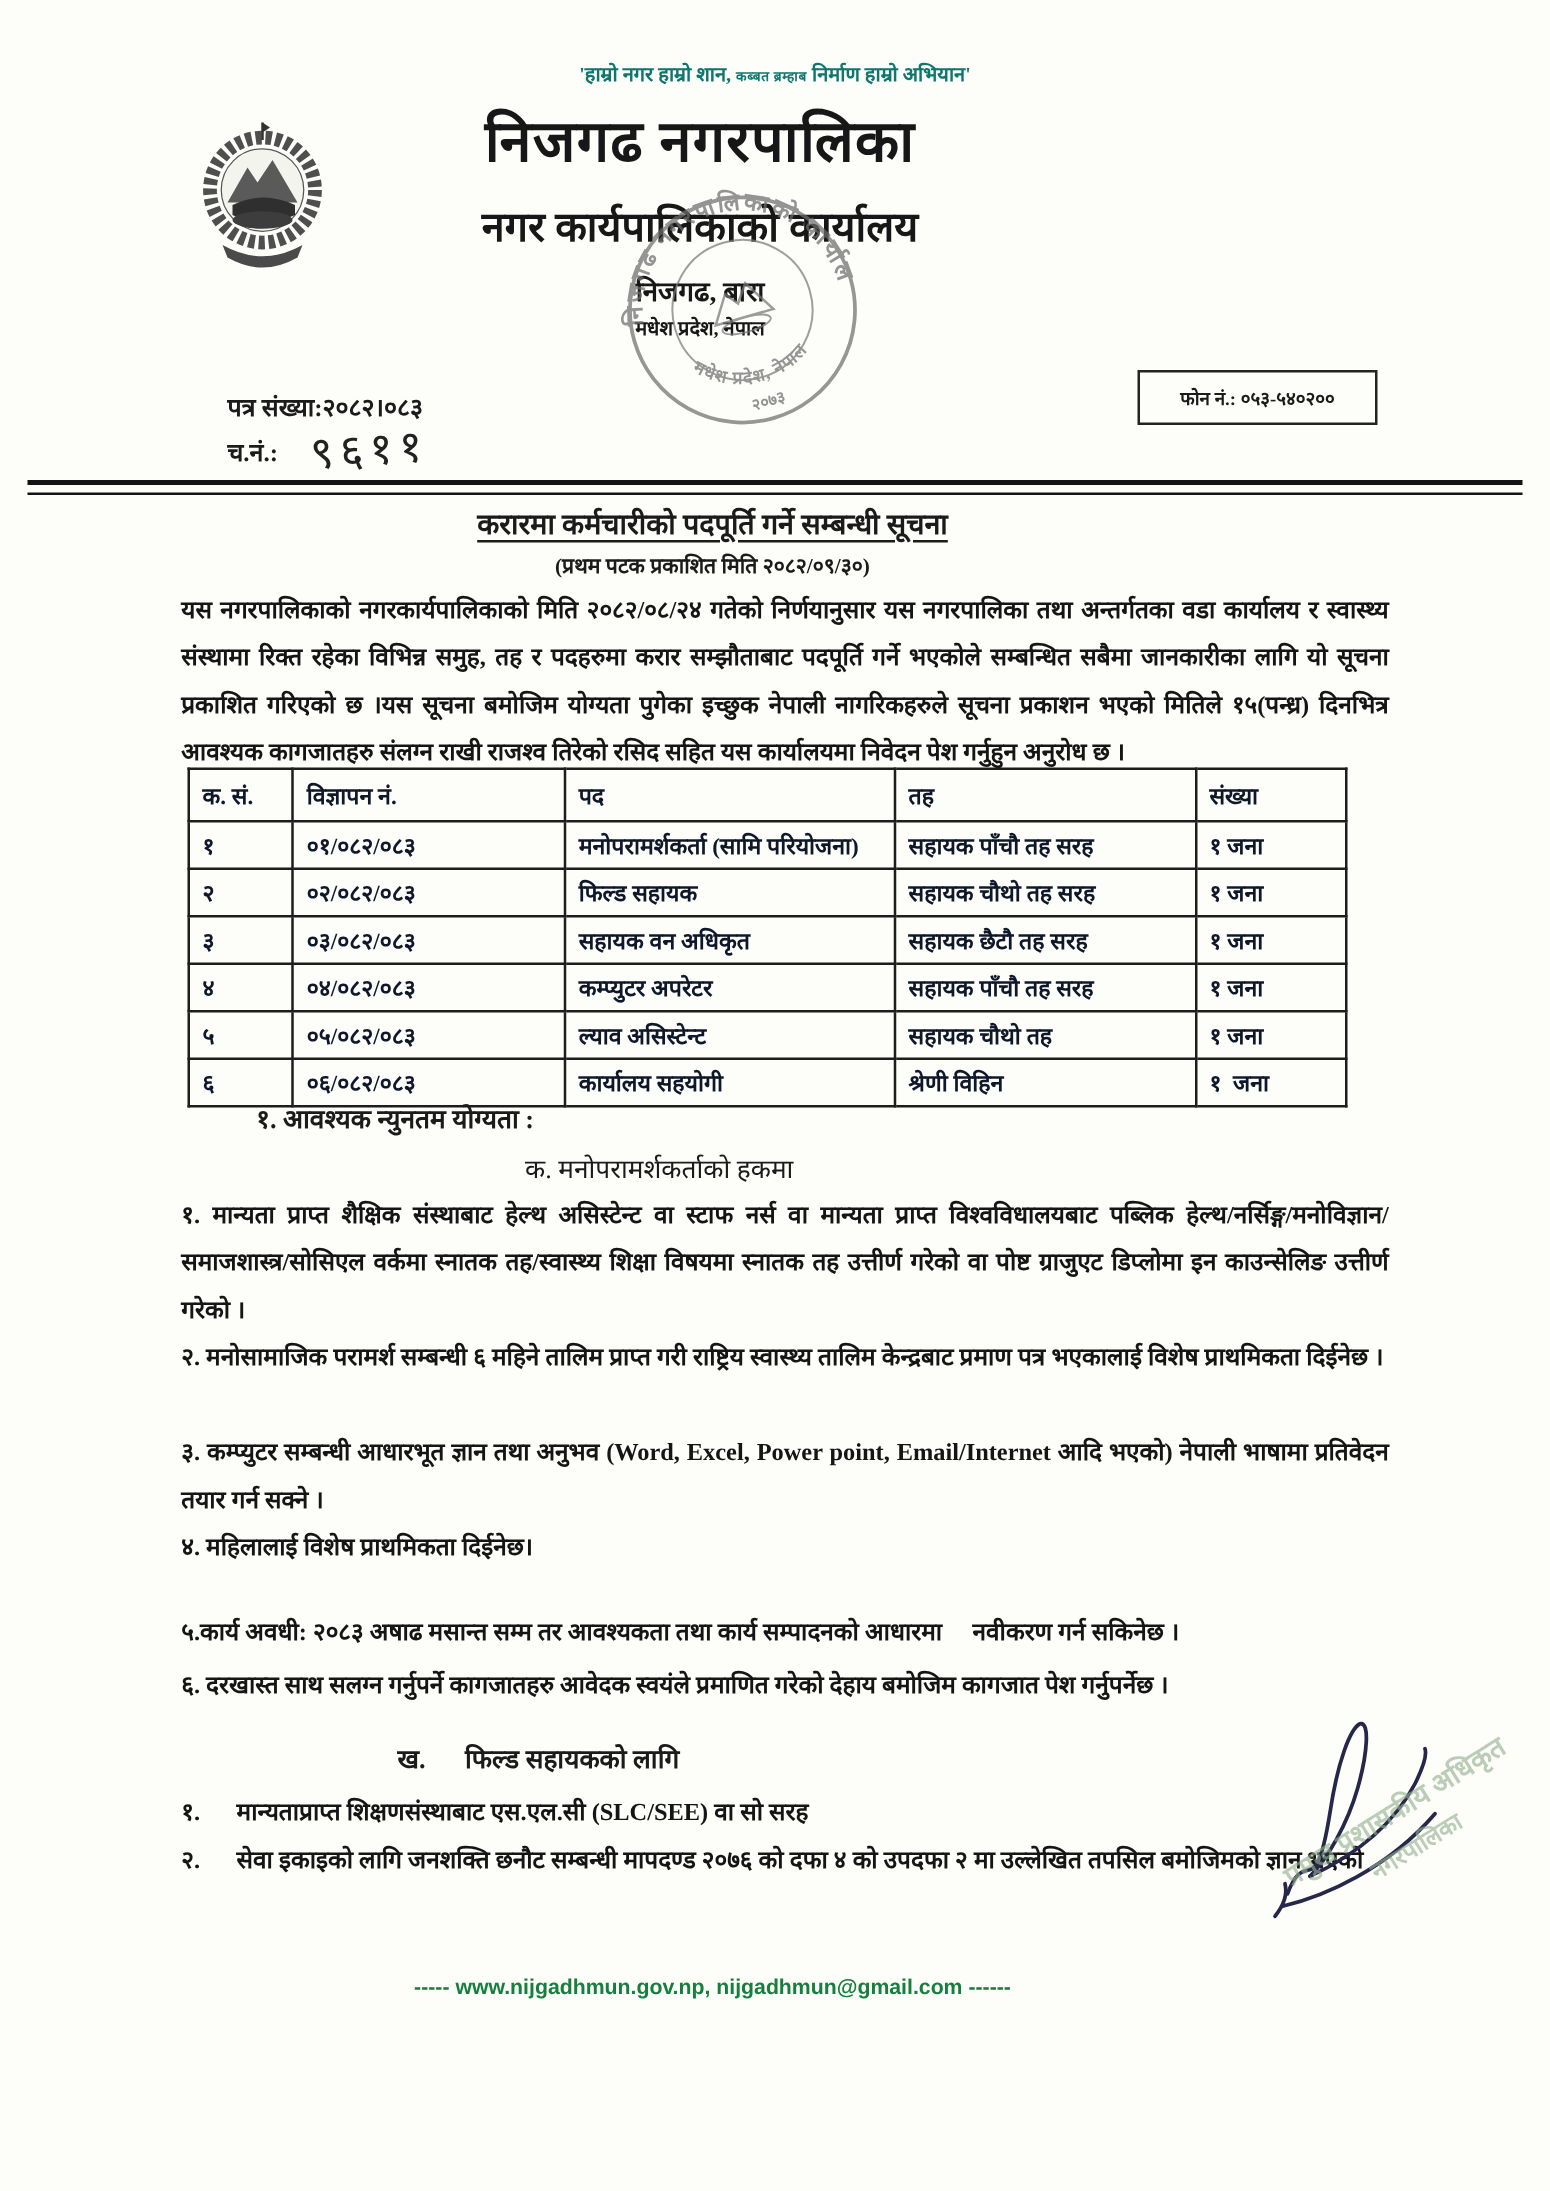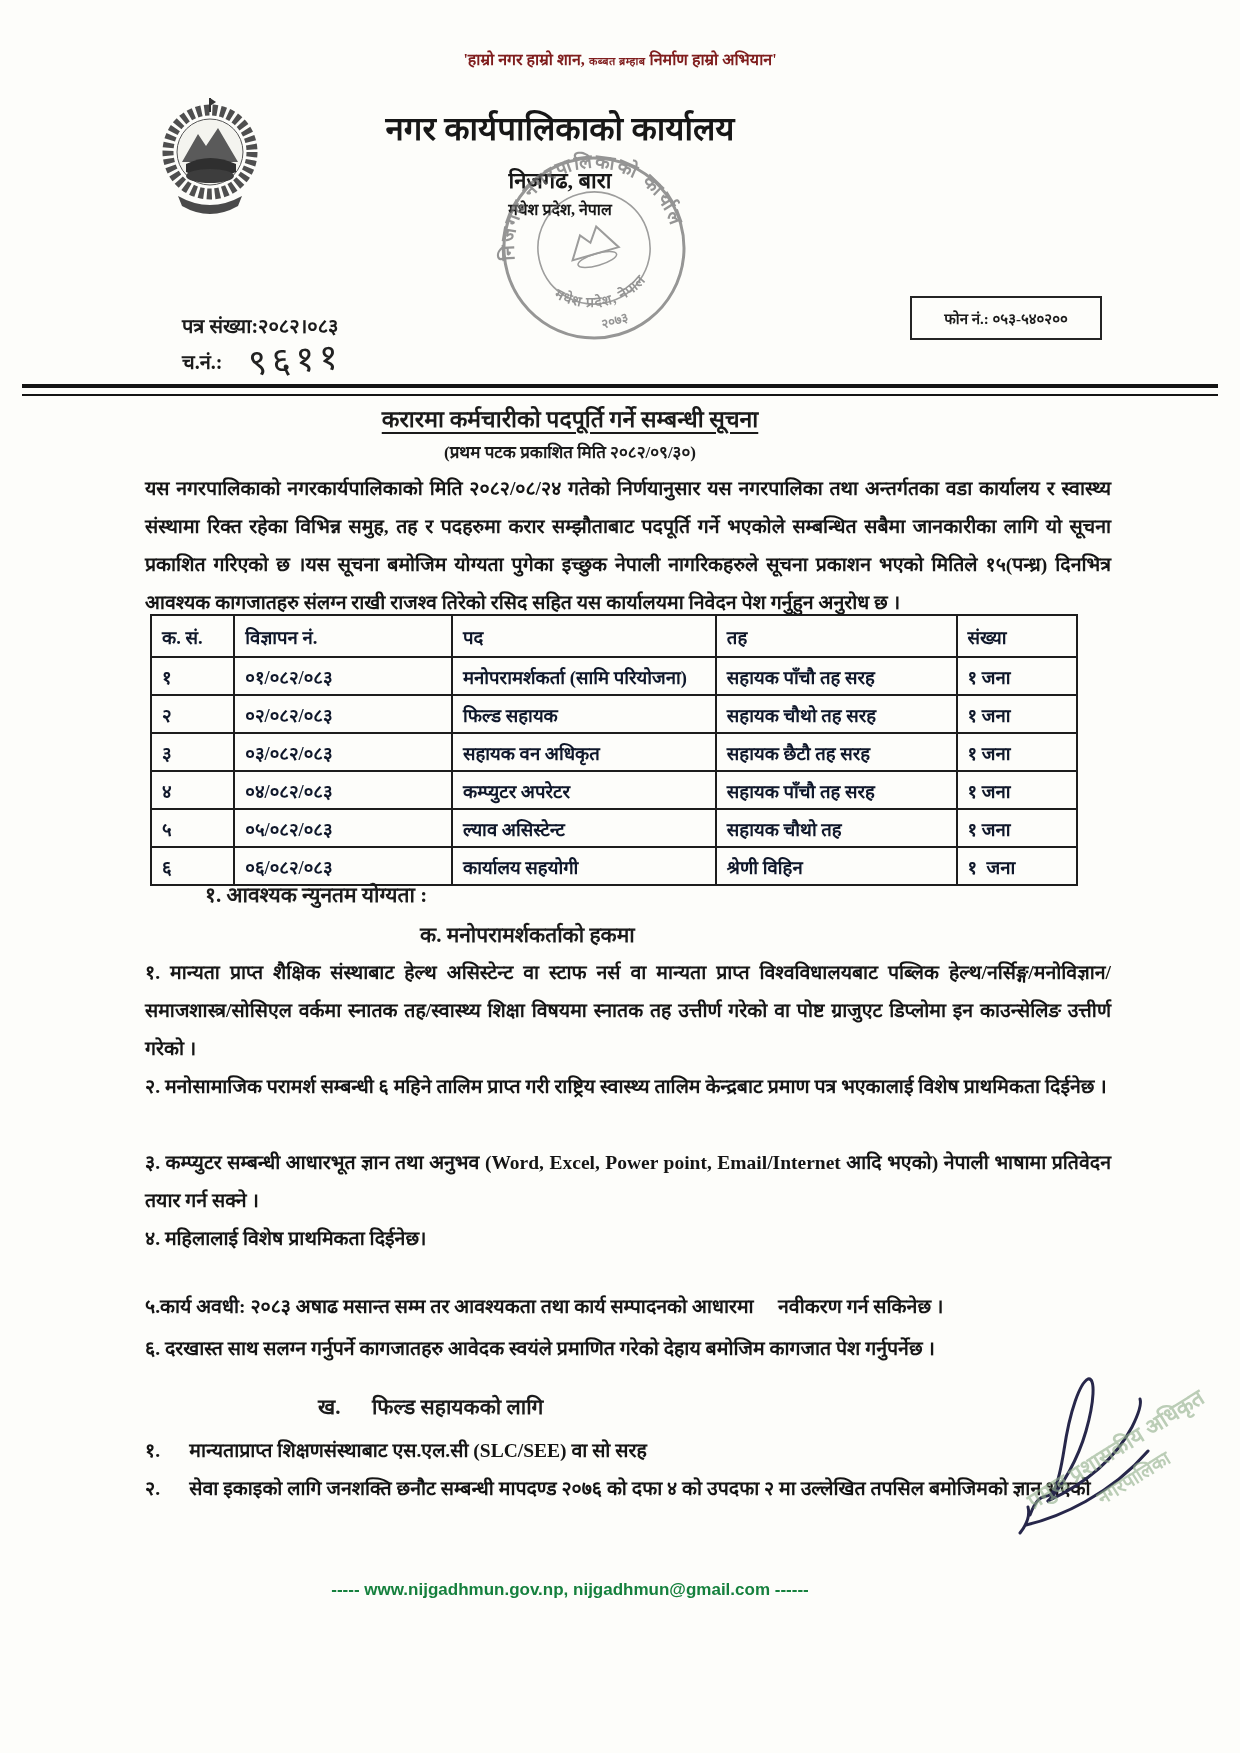--- a/index.html
+++ b/index.html
@@ -7,21 +7,21 @@
     position:relative;
     width:1240px;height:1753px;
     margin:0 auto;
     background:#fdfdfa;
     overflow:hidden;
     font-family:"Liberation Serif","DejaVu Serif",serif;
     color:#1b1b1b;
   }
   .abs{position:absolute;}
   
-  .tagline{top:48px;left:0;width:1240px;text-align:center;font-weight:700;color:#7f1d1d;}
+  .tagline{top:48px;left:0;width:1240px;text-align:center;font-weight:700;color:#0f766e;}
   .tagline .big{font-size:16px;}
   .tagline .small{font-size:11px;letter-spacing:.5px;}
   
   .hdr{left:250px;top:88px;width:620px;text-align:center;color:#171717;}
   .hdr .muni{font-size:46px;font-weight:700;letter-spacing:1px;line-height:1.15;}
   .hdr .office{font-size:33px;font-weight:700;margin-top:17px;}
   .hdr .loc{font-size:22px;font-weight:700;margin-top:14px;}
   .hdr .prov{font-size:16px;font-weight:700;margin-top:4px;}
   
   .letterno{left:182px;top:312px;font-size:20px;font-weight:700;}
@@ -41,21 +41,21 @@
   .p-intro{top:470px;}
   
   .vtable{left:150px;top:614px;width:928px;border-collapse:collapse;}
   .vtable th,.vtable td{border:2px solid #1d1d1d;font-size:18.5px;font-weight:700;
                         padding:4px 10px;text-align:left;vertical-align:middle;color:#0f172a;}
   .vtable th{height:32px;}
   .vtable td{height:28px;}
   .c0{width:9%;} .c1{width:23.5%;} .c2{width:28.5%;} .c3{width:26%;} .c4{width:13%;border-radius:13px;}
   
   .qhead{left:205px;top:880px;font-size:21px;font-weight:700;}
-  .qsubA{left:420px;top:920px;font-size:21px;font-weight:700;}
+  .qsubA{left:420px;top:920px;font-size:21px;font-weight:400;}
   .i1{top:954px;} .i2{top:1068px;} .i3{top:1144px;} .i4{top:1220px;} .i5{top:1288px;} .i6{top:1330px;}
   .qsubB{left:318px;top:1392px;font-size:21px;font-weight:700;}
   .bi1{top:1432px;} .bi2{top:1470px;}
   .qsubK{left:225px;top:1546px;font-size:20px;font-weight:600;}
   
   .footer{left:145px;top:1580px;width:850px;text-align:center;font-size:17px;font-weight:700;
           font-family:"Liberation Sans","DejaVu Sans",sans-serif;color:#15803d;}
   
   .stamp{left:488px;top:142px;width:212px;height:212px;transform:rotate(-16deg);opacity:.72;}
   
@@ -80,20 +80,21 @@
     <circle cx="52" cy="60" r="33" fill="#f4f4ef" stroke="#555" stroke-width="1"></circle>
     <path d="M52 6 l6 4 -6 4 z" fill="#333"></path>
     <line x1="52" y1="6" x2="52" y2="20" stroke="#333" stroke-width="2"></line>
     <path d="M24 70 L40 42 L48 54 L60 36 L80 70 Z" fill="#5a5a5a"></path>
     <path d="M28 72 Q52 60 78 72 L78 80 Q52 92 28 80 Z" fill="#2f2f2f"></path>
     <ellipse cx="52" cy="84" rx="24" ry="7" fill="#3d3d3d"></ellipse>
     <path d="M20 104 Q52 122 84 104 L80 114 Q52 130 24 114 Z" fill="#4a4a4a"></path>
   </svg>
 
   <div class="abs hdr">
+    <div class="muni">निजगढ नगरपालिका</div>
     <div class="office">नगर कार्यपालिकाको कार्यालय</div>
     <div class="loc">निजगढ, बारा</div>
     <div class="prov">मधेश प्रदेश, नेपाल</div>
   </div>
 
   <svg class="abs stamp" viewBox="0 0 212 212">
     <defs>
       <path id="arcTop" d="M 26,106 A 80,80 0 0 1 186,106"></path>
       <path id="arcBottom" d="M 40,118 A 70,70 0 0 0 172,118"></path>
     </defs>

